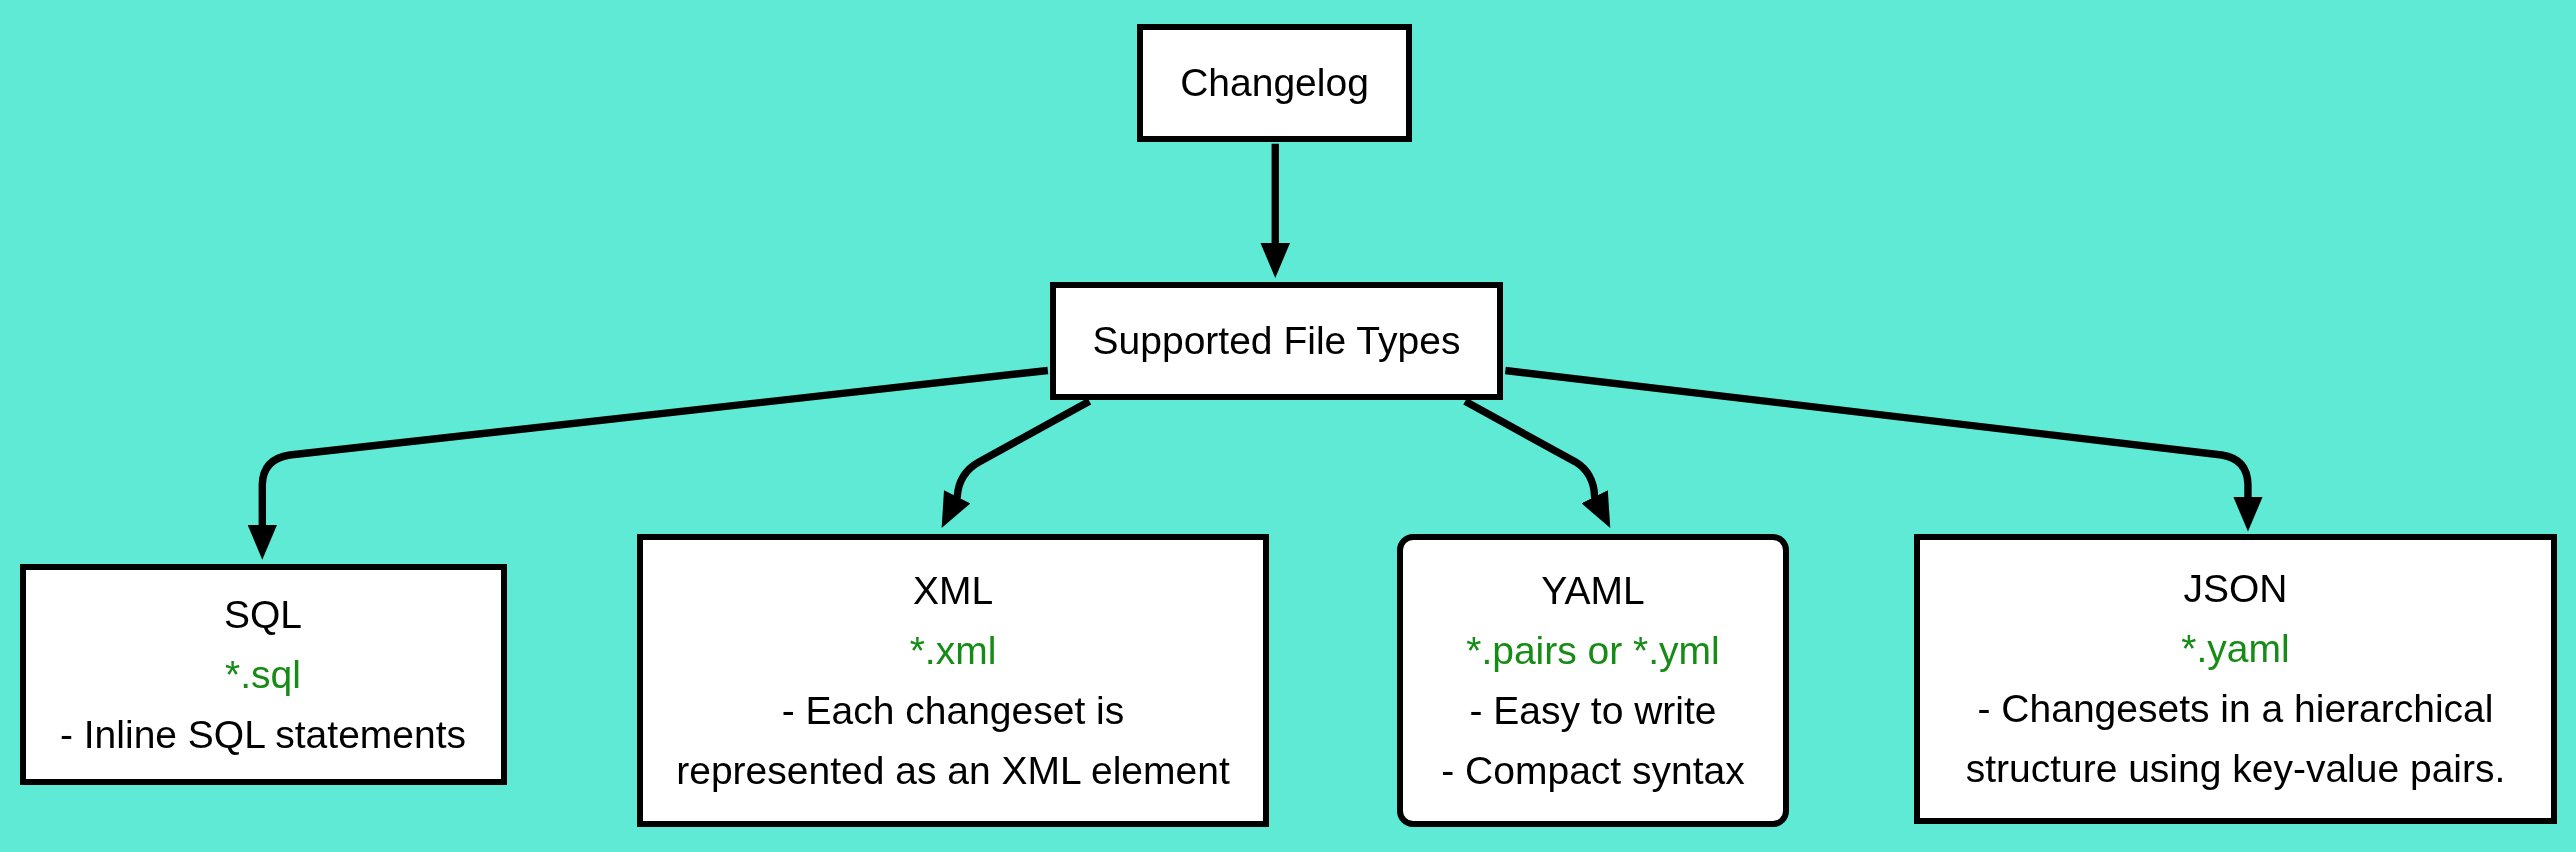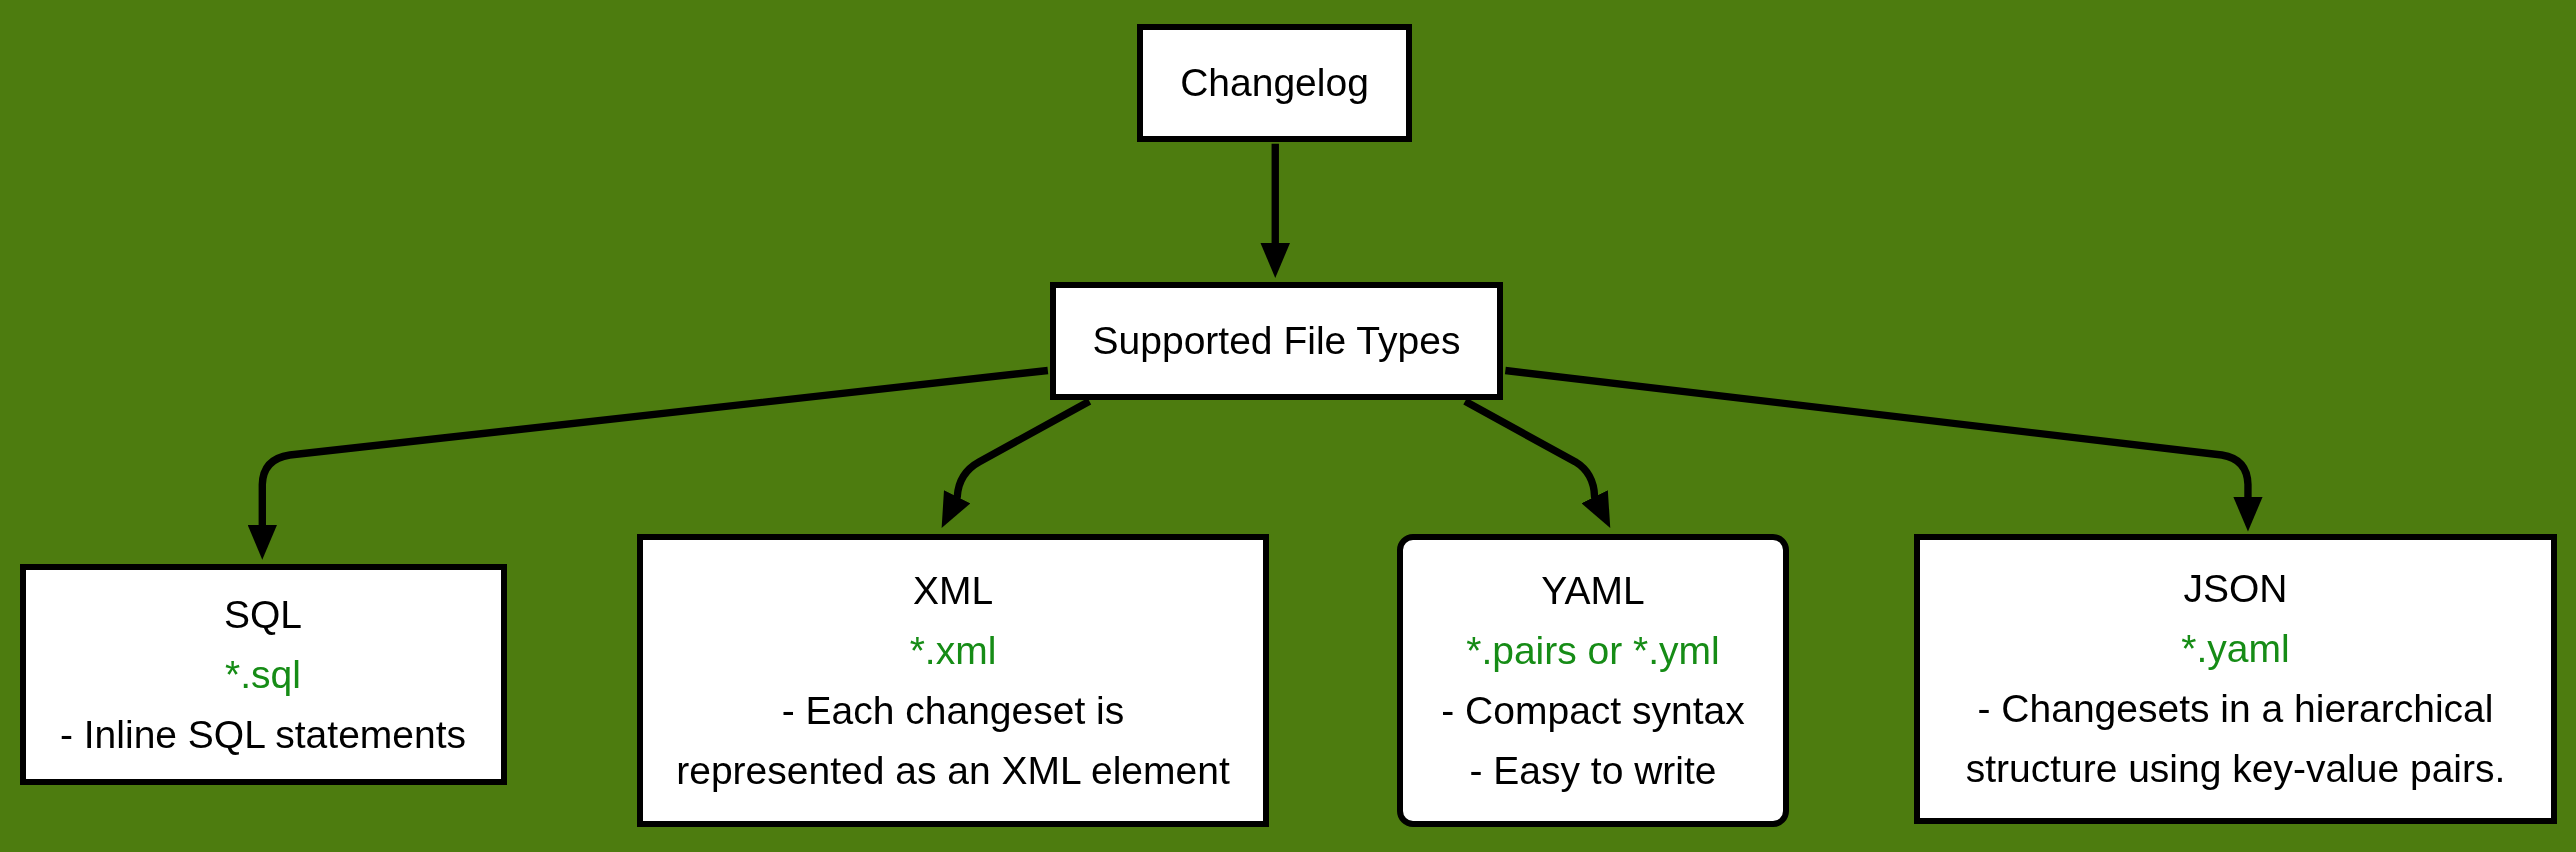--- a/index.html
+++ b/index.html
@@ -5,21 +5,21 @@
   html, body {
     margin: 0;
     padding: 0;
     background: #ffffff;
     font-family: "Liberation Sans", "DejaVu Sans", sans-serif;
   }
   #canvas {
     position: relative;
     width: 2576px;
     height: 853px;
-    background: #4d7c0f;
+    background: #5eead4;
     overflow: hidden;
   }
   #arrows {
     position: absolute;
     left: 0;
     top: 0;
     width: 2576px;
     height: 853px;
     pointer-events: none;
   }
@@ -81,22 +81,22 @@
   <div id="box-xml" class="box">
     <div>XML</div>
     <div class="pattern">*.xml</div>
     <div>- Each changeset is</div>
     <div>represented as an XML element</div>
   </div>
 
   <div id="box-yaml" class="box">
     <div>YAML</div>
     <div class="pattern">*.pairs or *.yml</div>
+    <div>- Easy to write</div>
     <div>- Compact syntax</div>
-    <div>- Easy to write</div>
   </div>
 
   <div id="box-json" class="box">
     <div>JSON</div>
     <div class="pattern">*.yaml</div>
     <div>- Changesets in a hierarchical</div>
     <div>structure using key-value pairs.</div>
   </div>
 
 </div>

